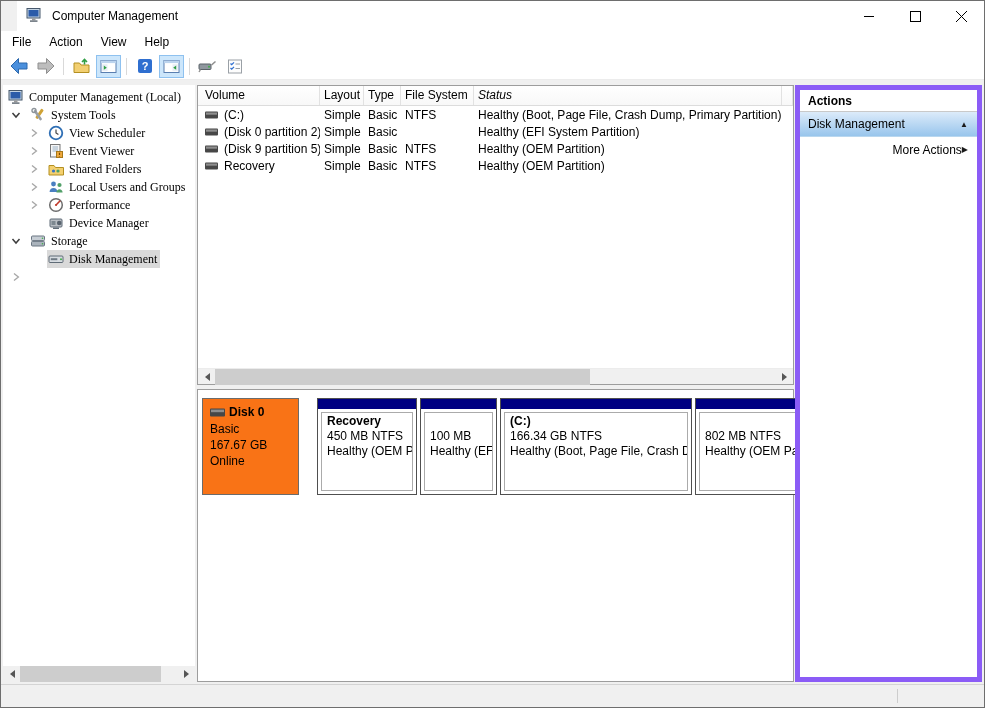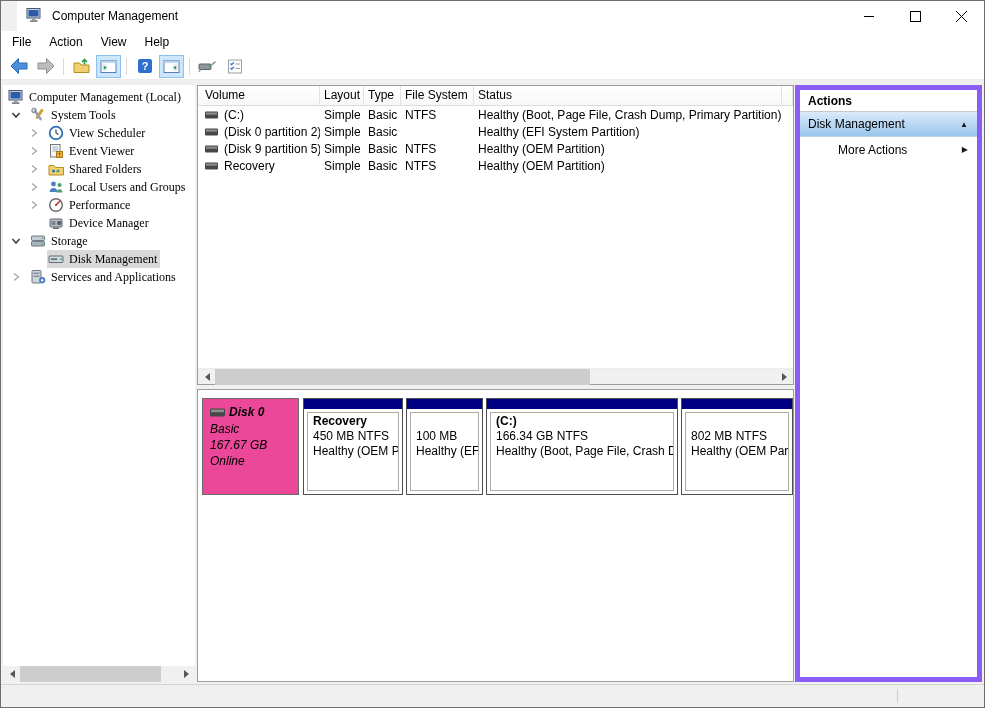--- a/index.html
+++ b/index.html
@@ -58,22 +58,22 @@
   .vh-cell { background:linear-gradient(#ffffff,#f8f8f8); border-right:1px solid #e2e2e2;
              line-height:19px; padding-left:4px; white-space:nowrap; overflow:hidden; }
   .vrow { display:flex; height:17px; align-items:center; }
   .v-cell { padding-left:4px; white-space:nowrap; overflow:hidden; }
   .v-cell.first { display:flex; align-items:center; padding-left:7px; }
   .v-ic { display:inline-flex; margin-right:6px; flex:0 0 13px; }
 
   .disk-pane { position:absolute; top:304px; left:0; right:0; bottom:0; background:#fff;
                border:1px solid #9d9d9d; }
   .disk-band { position:absolute; top:8px; left:4px; height:97px; display:flex; }
-  .disk-label { width:97px; background:#ec4899; border:1px solid #6b6b6b; padding:5px 0 0 7px;
-                line-height:16px; margin-right:4px;font-style:italic; }
+  .disk-label { width:97px; background:#f97316; border:1px solid #6b6b6b; padding:5px 0 0 7px;
+                line-height:16px; margin-right:18px; }
   .disk-title { font-weight:bold; display:flex; align-items:center; margin-bottom:1px; }
   .disk-title .dr { display:inline-flex; margin-right:4px; }
   .partitions { display:flex; }
   .partition { position:relative; border:1px solid #4f4f4f; background:#fff; margin-right:3px; }
   .pbar { height:10px; }
   .pbody { position:absolute; top:13px; left:3px; right:3px; bottom:3px; border:1px solid #ababab;
            padding:1px 0 0 5px; overflow:hidden; white-space:nowrap; line-height:15px; }
   .pline { height:15px; overflow:hidden; }
   .ptitle { font-weight:bold; }
 
@@ -84,21 +84,21 @@
 
   
   .actions-panel { position:absolute; right:2px; top:4px; bottom:2px; width:187px; background:#fff;
                    border:5px solid #8b5cf6; }
   .actions-header { height:22px; line-height:22px; font-weight:bold; padding-left:8px;
                     border-bottom:1px solid #c9c9c9; }
   .actions-group { height:25px; display:flex; align-items:center; padding:0 9px 0 8px;
                    background:linear-gradient(#dcebfa,#98c5ec); border-bottom:1px solid #b9d7ef; }
   .actions-group .lbl { flex:1; }
   .actions-more { height:25px; display:flex; align-items:center; padding:0 9px 0 38px; }
-  .actions-more .lbl { flex:1; }
+  .actions-more .lbl { flex:1;text-align:right; }
   .tri-glyph { font-size:8px; color:#1a1a1a; }
 
   
   .statusbar { position:absolute; left:0; right:0; bottom:0; height:23px; background:#f0f0f0;
                border-top:1px solid #d4d4d4; }
   .status-sep { position:absolute; left:896px; top:4px; bottom:4px; width:1px; background:#cdcdcd; }
 </style>
 </head>
 <body>
 
@@ -380,32 +380,20 @@
               </span>
               <span class="tree-label">Disk Management</span>
             </span>
           </div>
           <div class="tree-row" style="padding-left: 8px;">
             <span class="tree-chevron">
               <svg width="10" height="10" viewBox="0 0 10 10">
                 <path d="M3 1.5 L7.4 5 L3 8.5" stroke="#a6a6a6" stroke-width="1.3" fill="none"></path>
               </svg>
             </span>
-            <span class="tree-node">
-              <span class="tree-ic">
-                <svg width="17" height="16" viewBox="0 0 17 16">
-                  <rect x="2" y="1.5" width="9" height="12.5" rx="1" fill="#cfd6dd" stroke="#6a7682"></rect>
-                  <rect x="3.5" y="3.5" width="6" height="1.6" fill="#8a949e"></rect>
-                  <rect x="3.5" y="6.5" width="6" height="1.6" fill="#8a949e"></rect>
-                  <circle cx="12.2" cy="11.2" r="3.1" fill="#4a7fc1"></circle>
-                  <circle cx="12.2" cy="11.2" r="1.2" fill="#fff"></circle>
-                </svg>
-              </span>
-              <span class="tree-label">Services and Applications</span>
-            </span>
           </div>
         </div>
       <div class="hscroll">
         <div class="hs-arrow left">
             <span class="tri-l"></span>
           </div>
         <div class="hs-thumb" style="left:17px; width:141px;"></div>
         <div class="hs-arrow right">
             <span class="tri-r"></span>
           </div>
@@ -413,21 +401,21 @@
     </div>
 
     <div class="center">
 
       <div class="volume-pane">
         <div class="vheader">
             <div class="vh-cell" style="width: 122px; padding-left: 7px;">Volume</div>
             <div class="vh-cell" style="width: 44px;">Layout</div>
             <div class="vh-cell" style="width: 37px;">Type</div>
             <div class="vh-cell" style="width: 73px;">File System</div>
-            <div class="vh-cell" style="width: 308px;">Status</div>
+            <div class="vh-cell" style="width: 308px; font-style: italic;">Status</div>
             <div class="vh-cell" style="flex: 1 1 0%;"></div>
           </div>
         <div class="vrows">
             <div class="vrow">
               <div class="v-cell first" style="width: 122px;">
                 <span class="v-ic">
                   <svg width="13" height="8" viewBox="0 0 13 8">
                     <rect x="0" y="0.5" width="13" height="7" rx="1" fill="#474747"></rect>
                     <rect x="1" y="1.5" width="11" height="2.2" fill="#8e8e8e"></rect>
                   </svg>

